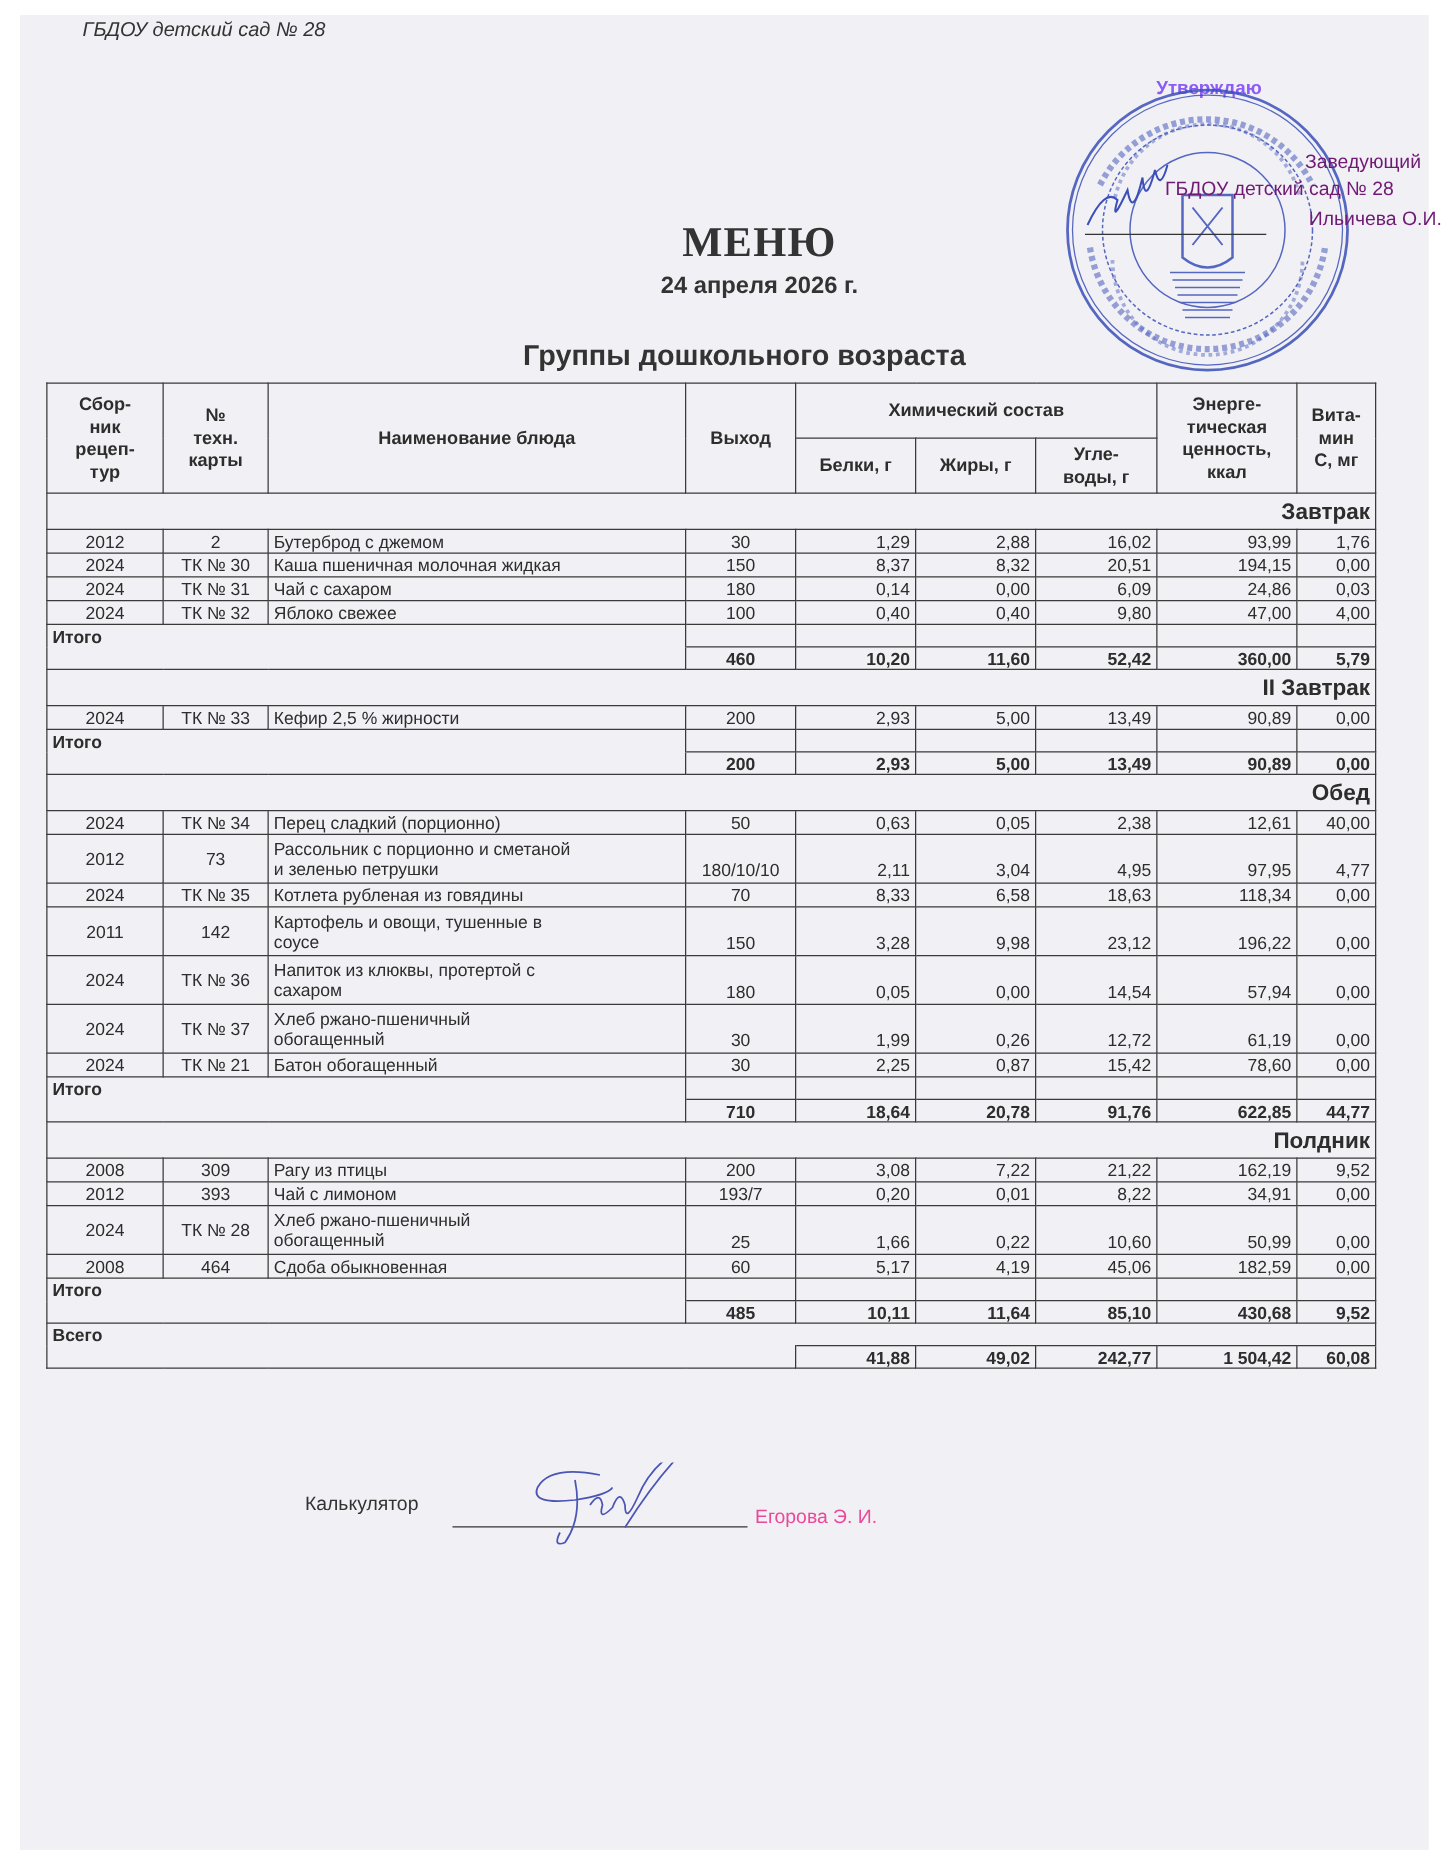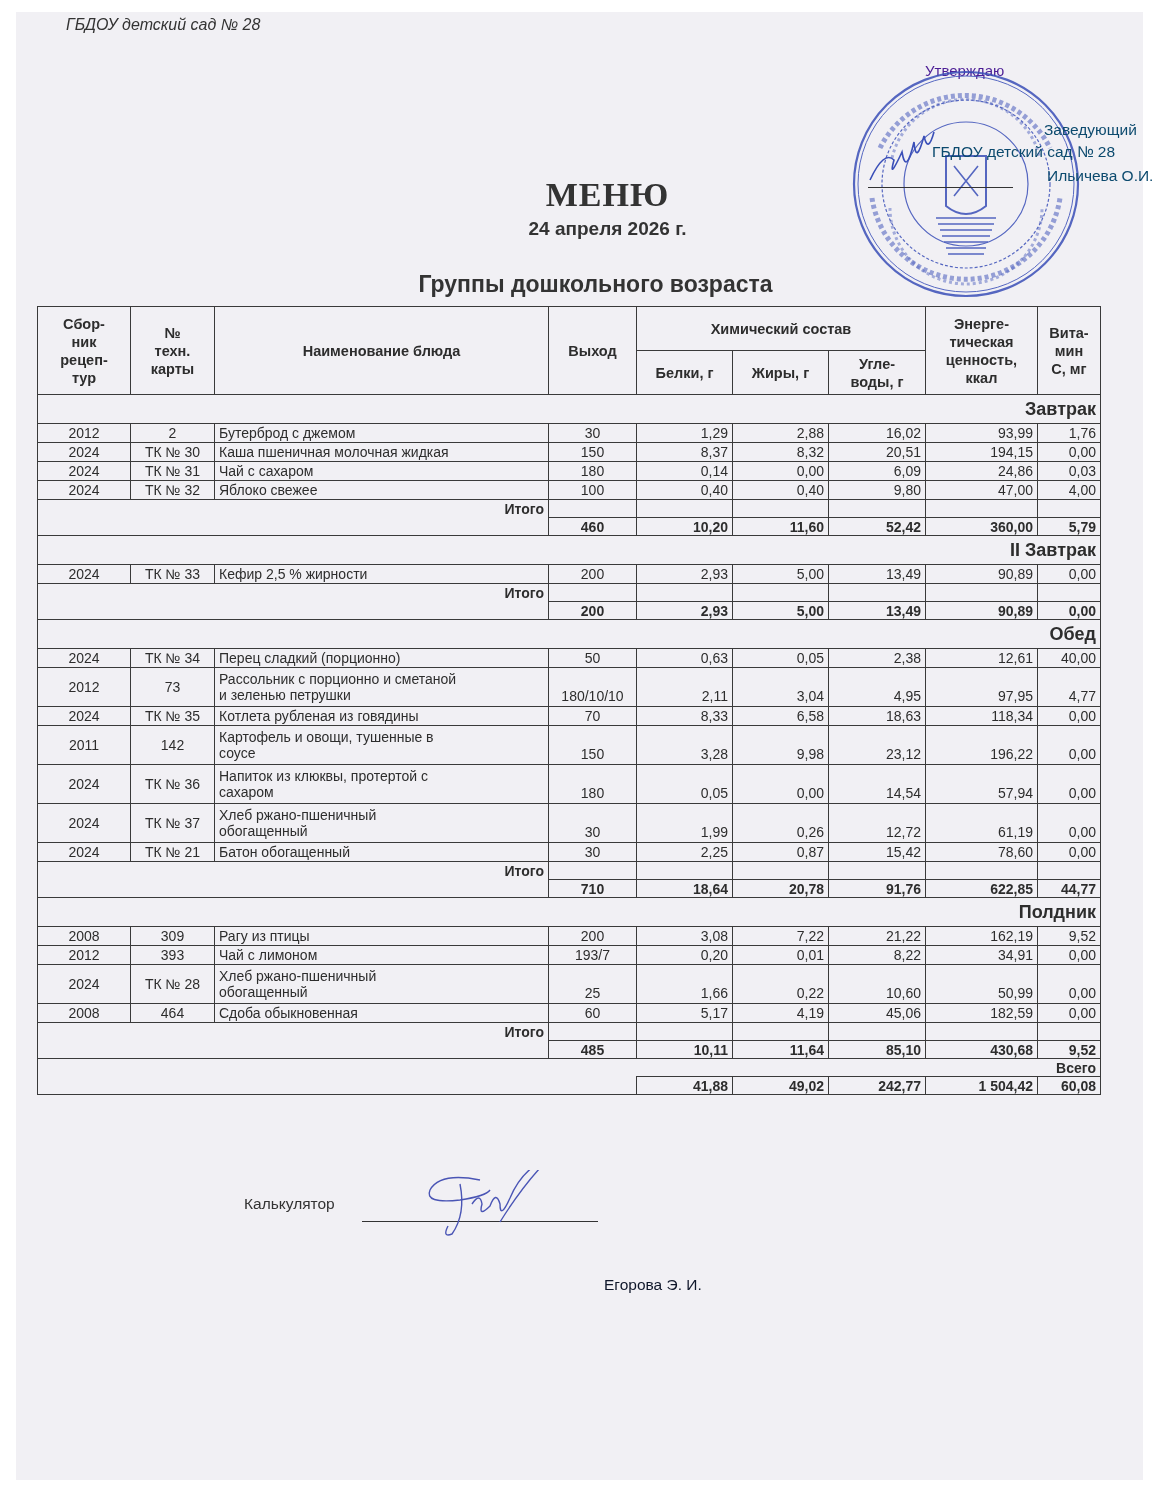--- a/index.html
+++ b/index.html
@@ -1,43 +1,43 @@
 <!DOCTYPE html>
 <html><head>
 <meta charset="utf-8">
 <style>
   html, body { margin: 0; padding: 0; background: #ffffff; }
   body { width: 1159px; height: 1500px; position: relative; overflow: hidden; font-family: "Liberation Sans", sans-serif; color: #2a2a2a; }
   .page { position: absolute; left: 16px; top: 12px; width: 1127px; height: 1468px; background: #f1f0f4; }
   .org { position: absolute; left: 66px; top: 16px; font-size: 16px; font-style: italic; color: #333; }
-  .approve { position: absolute; left: 925px; top: 62px; font-size: 15px; font-weight: normal; color: #4c1d95; }
-  .head-line { position: absolute; font-size: 15.5px; color: #0c4a6e; white-space: nowrap; }
+  .approve { position: absolute; left: 925px; top: 62px; font-size: 15px; font-weight: bold; color: #8b5cf6; }
+  .head-line { position: absolute; font-size: 15.5px; color: #701a75; white-space: nowrap; }
   .stamp { position: absolute; left: 850px; top: 68px; width: 232px; height: 232px; }
   .sign-line-top { position: absolute; left: 868px; top: 187px; width: 145px; border-top: 1.3px solid #333; }
   .title { position: absolute; left: 0; width: 1159px; text-align: center; }
   .t-menu { top: 176px; font-family: "Liberation Serif", serif; font-size: 34px; font-weight: bold; letter-spacing: 1px; color: #333; left: 28px; }
   .t-date { top: 218px; font-size: 19px; font-weight: bold; color: #333; left: 28px; }
   .t-group { top: 271px; font-size: 23px; font-weight: bold; color: #333; left: 16px; }
   table.menu { position: absolute; left: 37px; top: 306px; border-collapse: collapse; table-layout: fixed; font-size: 14px; color: #2d2d2d; border-radius: 21px; }
   table.menu td, table.menu th { border: 1.3px solid #3a3a3a; padding: 0 4px; line-height: 16px; }
   table.menu th { font-weight: bold; text-align: center; font-size: 14.5px; line-height: 18px; }
   td.c { text-align: center; }
   td.r { text-align: right; }
   td.l { text-align: left; margin-left: 17px; }
   tr.sec td { text-align: right; font-weight: bold; font-size: 18px; height: 28px; border-bottom: 1.3px solid #3a3a3a; }
   tr.item td { height: 18px; }
   tr.item2 td { height: 36px; }
   tr.item2 td.num { vertical-align: bottom; padding-bottom: 2px; }
-  tr.tot1 td { height: 17px; font-weight: bold; text-align: right; }
+  tr.tot1 td { height: 17px; font-weight: bold; }
   tr.tot1 td.lbl { border-bottom: none; }
   tr.tot2 td { height: 17px; font-weight: bold; }
   tr.tot2 td.blank { border-top: none; }
   .calc { position: absolute; left: 244px; top: 1195px; font-size: 15.5px; color: #333; }
   .calc-line { position: absolute; left: 362px; top: 1221px; width: 236px; border-top: 1.3px solid #333; }
-  .calc-name { position: absolute; left: 604px; top: 1276px; font-size: 15.5px; color: #0f172a; }
+  .calc-name { position: absolute; left: 604px; top: 1205px; font-size: 15.5px; color: #ec4899; }
   .sig { position: absolute; }
 </style>
 </head>
 <body>
 
 <div class="page"></div>
 
 <div class="org">ГБДОУ детский сад № 28</div>
 
 <div class="approve">Утверждаю</div>

